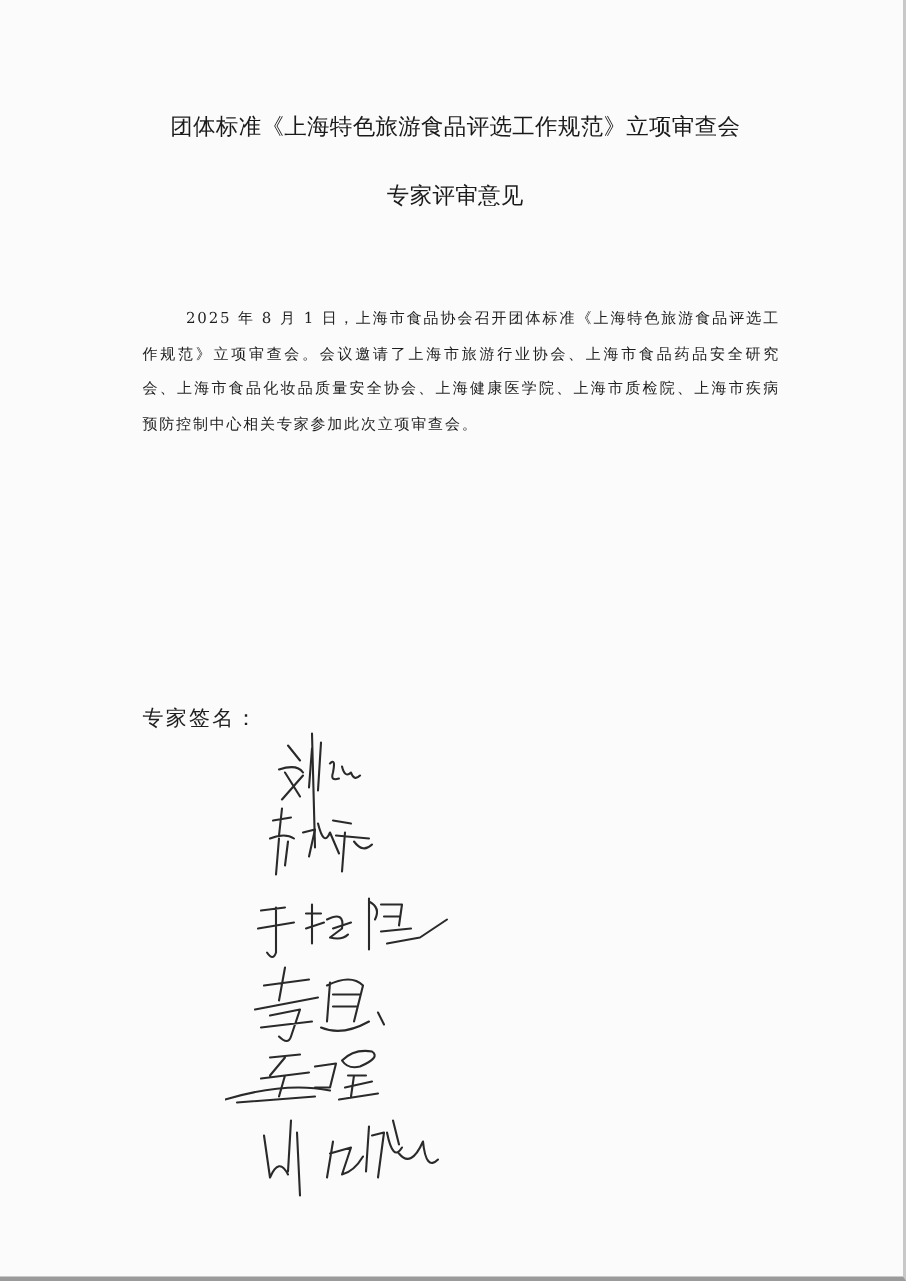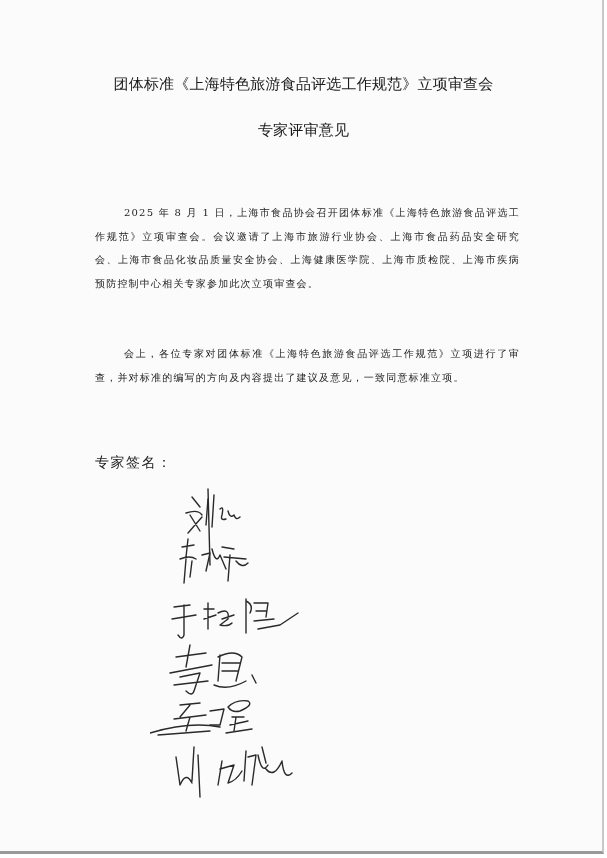--- a/index.html
+++ b/index.html
@@ -47,21 +47,21 @@
       color: #1e1e1e;
       text-align: justify;
       text-indent: 29px;
       letter-spacing: 1.2px;
     }
     .para.p1 { top: 201px; }
     .para.p2 { top: 342px; }
     .sig-label {
       position: absolute;
       left: 95px;
-      top: 454px;
+      top: 470px;
       font-family: "DejaVu Serif", serif;
       font-size: 14px;
       color: #1e1e1e;
       letter-spacing: 1.5px;
     }
     .signatures {
       position: absolute;
       left: 150px;
       top: 485px;
       width: 160px;
@@ -80,21 +80,20 @@
     }
   </style>
 </head>
 <body>
 
 <div class="page">
   <div class="title main">团体标准《上海特色旅游食品评选工作规范》立项审查会</div>
   <div class="title sub">专家评审意见</div>
 
   <div class="para p1">2025 年 8 月 1 日，上海市食品协会召开团体标准《上海特色旅游食品评选工作规范》立项审查会。会议邀请了上海市旅游行业协会、上海市食品药品安全研究会、上海市食品化妆品质量安全协会、上海健康医学院、上海市质检院、上海市疾病预防控制中心相关专家参加此次立项审查会。</div>
-  <div class="para p2">会上，各位专家对团体标准《上海特色旅游食品评选工作规范》立项进行了审查，并对标准的编写的方向及内容提出了建议及意见，一致同意标准立项。</div>
 
   <div class="sig-label">专家签名：</div>
 
   <div class="signatures">
     <svg viewBox="0 0 160 315" fill="none" stroke="#2a2a2a" stroke-width="1.4" stroke-linecap="round" stroke-linejoin="round">
 
       <g>
         <path d="M42 12 L50 22 M36 28 Q48 24 52 30 M40 30 L50 46 M52 32 L38 48 M58 14 L56 40 M64 10 L62 42"></path>
         <path d="M70 24 Q74 20 72 30 Q70 36 76 34 M78 26 Q80 34 84 30 Q86 36 90 32"></path>
       </g>

